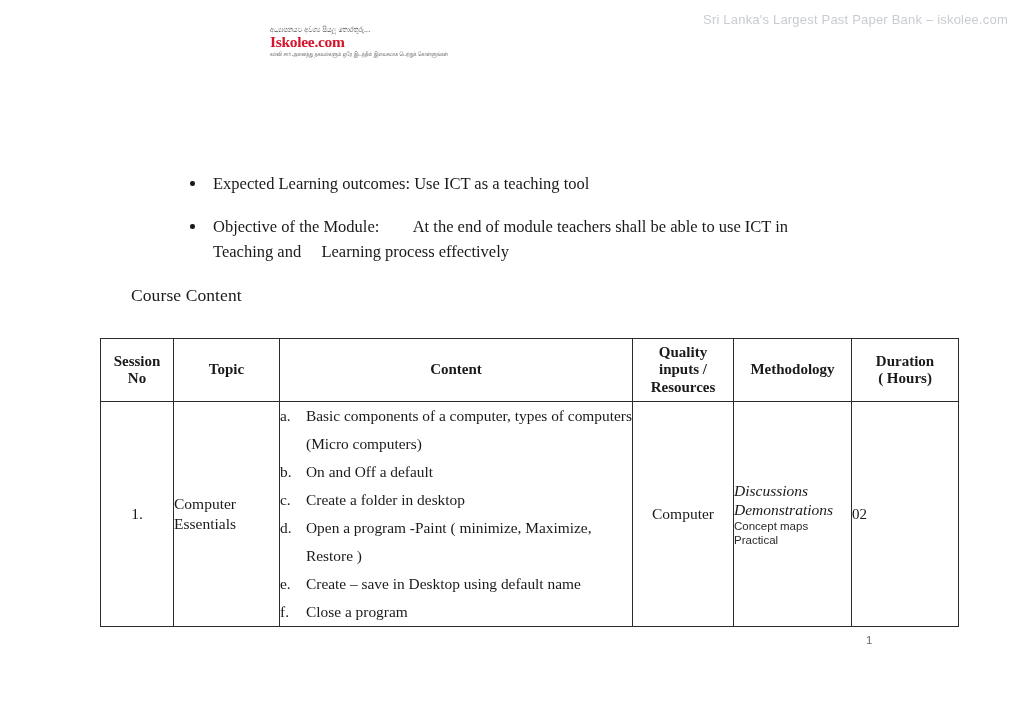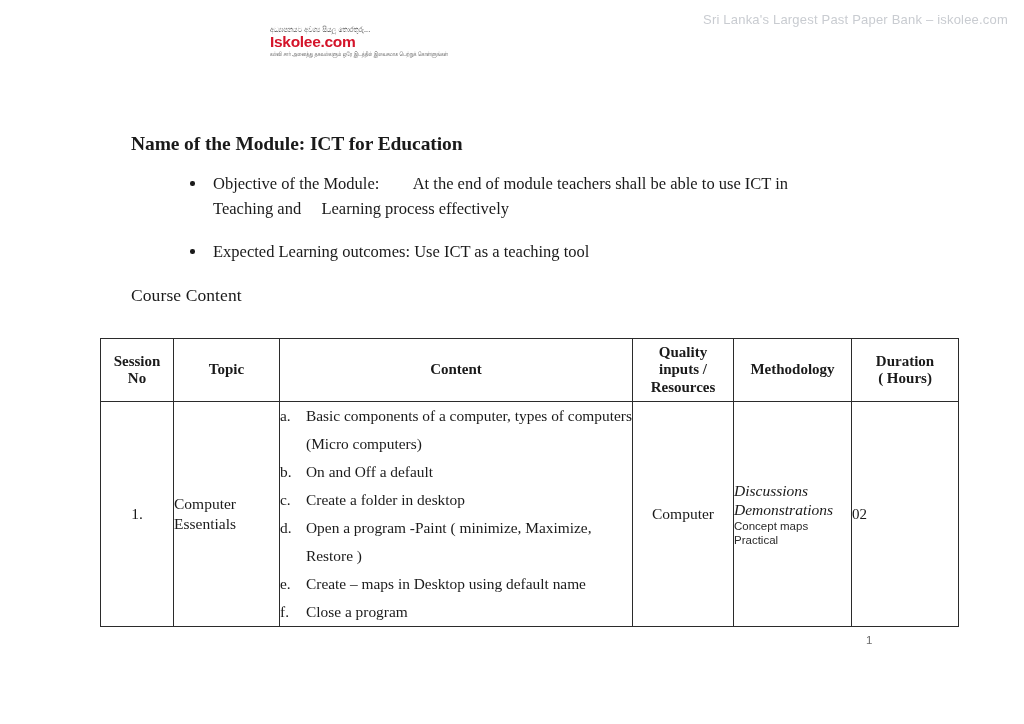--- a/index.html
+++ b/index.html
@@ -46,21 +46,21 @@
     font-family: "DejaVu Sans", sans-serif;
     font-size: 6.2px;
     color: #3a3a3a;
     letter-spacing: .1px;
     white-space: nowrap;
     transform: scaleY(1.25);
     transform-origin: center top;
     margin-bottom: 2px;
   }
   .logo-main {
-    font-family: Liberation Sans, sans-serif;
+    font-family: Liberation Serif, serif;
     font-weight: bold;
     font-size: 15.5px;
     color: #d4142a;
     letter-spacing: -0.3px;
     line-height: 1.05;
   }
   .logo-tamil {
     font-family: "DejaVu Sans", sans-serif;
     font-size: 4.6px;
     color: #4a4a4a;
@@ -218,40 +218,39 @@
 <div class="page">
 
   <div class="site-watermark">Sri Lanka's Largest Past Paper Bank – iskolee.com</div>
 
   <div class="logo-block">
     <div class="logo-sinhala">අධ්‍යාපනයට අවශ්‍ය සියලු තොරතුරු...</div>
     <div class="logo-main">Iskolee.com</div>
     <div class="logo-tamil">கல்வி சார் அனைத்து தகவல்களும் ஒரே இடத்தில் இலவசமாக பெற்றுக் கொள்ளுங்கள்</div>
   </div>
 
-  <div class="doc-title">Name of the Module:   ICT for Education</div>
 
   <div class="bullet-list">
+
+    <div class="bullet-item">
+      <span class="bullet-dot"></span>
+      <span>Expected Learning outcomes:</span>
+      <span> </span>
+      <span>Use ICT as a teaching tool</span>
+    </div>
 
     <div class="bullet-item">
       <span class="bullet-dot"></span>
       <span>Objective of the Module:</span>
       <span class="bullet-gap"></span>
       <span>At the end of module teachers shall be able to use ICT in</span>
       <br>
       <span>Teaching and</span>
       <span class="bullet-gap-sm"></span>
       <span>Learning process effectively</span>
-    </div>
-
-    <div class="bullet-item">
-      <span class="bullet-dot"></span>
-      <span>Expected Learning outcomes:</span>
-      <span> </span>
-      <span>Use ICT as a teaching tool</span>
     </div>
 
   </div>
 
   <div class="section-heading">Course Content</div>
 
   <table class="course-table">
     <colgroup>
       <col class="col-session">
       <col class="col-topic">
@@ -306,21 +305,21 @@
             <li>
               <span class="marker">c.</span>
               <span>Create a folder in desktop</span>
             </li>
             <li>
               <span class="marker">d.</span>
               <span>Open a program -Paint ( minimize, Maximize, Restore )</span>
             </li>
             <li>
               <span class="marker">e.</span>
-              <span>Create – maps in Desktop using default name</span>
+              <span>Create – save in Desktop using default name</span>
             </li>
             <li>
               <span class="marker">f.</span>
               <span>Close a program</span>
             </li>
           </ul>
         </td>
         <td class="cell-quality">Computer</td>
         <td class="cell-method">
           <div class="method-strong">Discussions</div>

